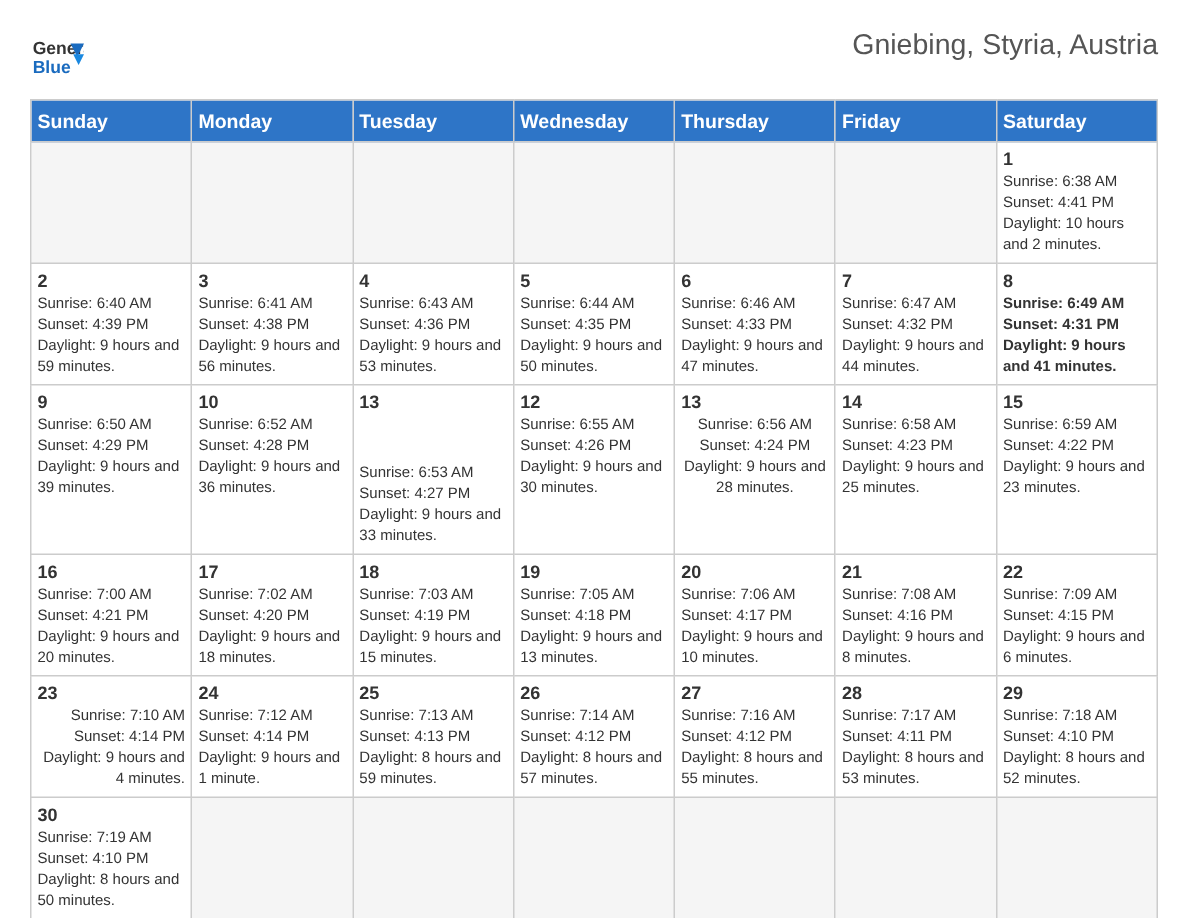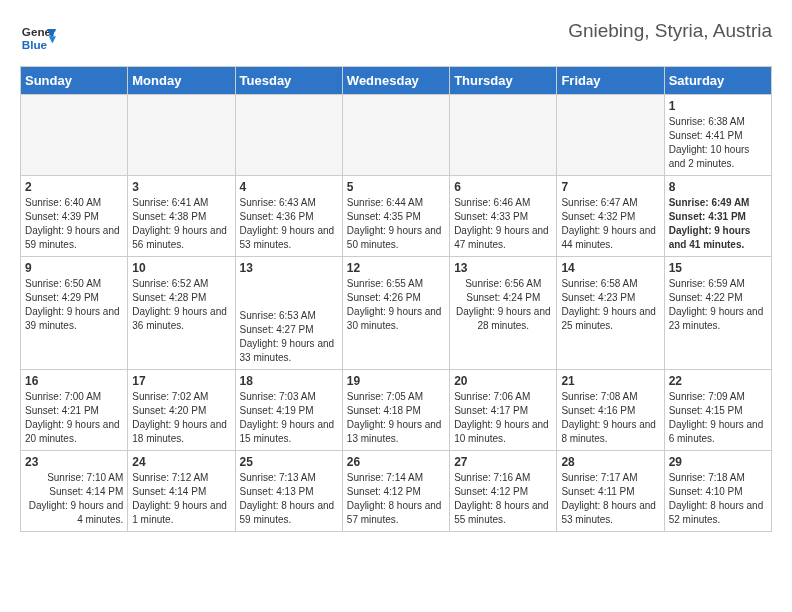--- a/index.html
+++ b/index.html
@@ -289,14 +289,28 @@
 Sunset: 4:11 PM
 Daylight: 8 hours and 53 minutes.</div>
         </td>
         <td>
           <span class="day-number">29</span>
           <div class="day-info" style="white-space: pre-line;">Sunrise: 7:18 AM
 Sunset: 4:10 PM
 Daylight: 8 hours and 52 minutes.</div>
         </td>
       </tr>
+      <tr>
+        <td>
+          <span class="day-number">30</span>
+          <div class="day-info" style="white-space: pre-line;">Sunrise: 7:19 AM
+Sunset: 4:10 PM
+Daylight: 8 hours and 50 minutes.</div>
+        </td>
+        <td class="other-month"></td>
+        <td class="other-month"></td>
+        <td class="other-month"></td>
+        <td class="other-month"></td>
+        <td class="other-month"></td>
+        <td class="other-month"></td>
+      </tr>
     </tbody>
 </table>
 
 </body></html>

